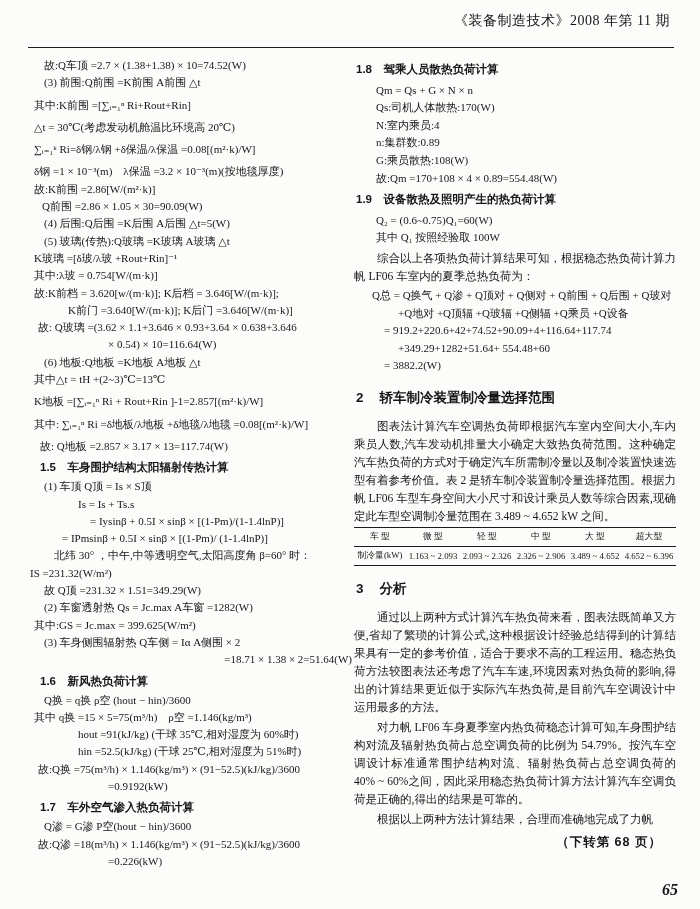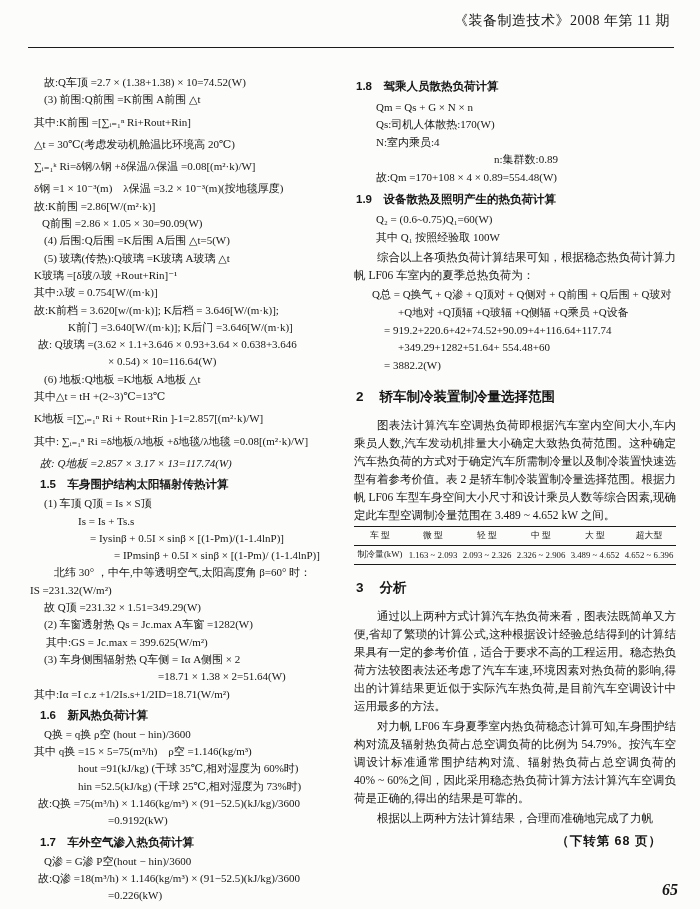--- a/index.html
+++ b/index.html
@@ -15,21 +15,21 @@
   }
   .journal-header{
     position:absolute;top:12px;right:30px;
     font-size:14px;letter-spacing:.5px;
     font-family:"Liberation Serif","DejaVu Serif",serif;
   }
   .header-rule{
     position:absolute;top:47px;left:28px;width:646px;
     border-top:1.6px solid #1b1b1b;height:0;
   }
-  .col{position:absolute;top:74px;}
+  .col{position:absolute;top:57px;}
   .col-left{left:30px;width:322px;}
   .col-right{left:354px;width:322px;}
   .line{
     font-size:11px;line-height:17.3px;
     white-space:nowrap;overflow:hidden;
   }
   .col-right .line{line-height:17.6px;}
   .h{
     font-family:"Liberation Sans","DejaVu Sans",sans-serif;
     font-weight:bold;font-size:11.5px;line-height:16px;
@@ -98,56 +98,56 @@
         <div class="line" style="margin-left: 4px;">K玻璃 =[δ玻/λ玻 +Rout+Rin]⁻¹</div>
         <div class="line" style="margin-left: 4px;">其中:λ玻 = 0.754[W/(m·k)]</div>
         <div class="line" style="margin-left: 4px;">故:K前档 = 3.620[w/(m·k)]; K后档 = 3.646[W/(m·k)];</div>
         <div class="line" style="margin-left: 38px;">K前门 =3.640[W/(m·k)]; K后门 =3.646[W/(m·k)]</div>
         <div class="line" style="margin-left: 8px;">故: Q玻璃 =(3.62 × 1.1+3.646 × 0.93+3.64 × 0.638+3.646</div>
         <div class="line" style="margin-left: 78px;">× 0.54) × 10=116.64(W)</div>
         <div class="line" style="margin-left: 14px;">(6) 地板:Q地板 =K地板 A地板 △t</div>
         <div class="line" style="margin-left: 4px;">其中△t = tH +(2~3)℃=13℃</div>
         <div class="line sum" style="margin-left: 4px;">K地板 =[∑ᵢ₌₁ⁿ Ri + Rout+Rin ]-1=2.857[(m²·k)/W]</div>
         <div class="line sum" style="margin-left: 4px;">其中: ∑ᵢ₌₁ⁿ Ri =δ地板/λ地板 +δ地毯/λ地毯 =0.08[(m²·k)/W]</div>
-        <div class="line" style="margin-left: 10px; font-style: italic;">故: Q地板 =2.857 × 3.17 × 13=117.74(W)</div>
+        <div class="line" style="margin-left: 10px;">故: Q地板 =2.857 × 3.17 × 13=117.74(W)</div>
         <div class="line h" style="margin-left: 10px;">1.5　车身围护结构太阳辐射传热计算</div>
         <div class="line" style="margin-left: 14px;">(1) 车顶 Q顶 = Is × S顶</div>
         <div class="line" style="margin-left: 48px;">Is = Is + Ts.s</div>
         <div class="line" style="margin-left: 60px;">= Iysinβ + 0.5I × sinβ × [(1-Pm)/(1-1.4lnP)]</div>
-        <div class="line" style="margin-left: 84px;">= IPmsinβ + 0.5I × sinβ × [(1-Pm)/ (1-1.4lnP)]</div>
+        <div class="line" style="margin-left: 32px;">= IPmsinβ + 0.5I × sinβ × [(1-Pm)/ (1-1.4lnP)]</div>
         <div class="line" style="margin-left: 24px;">北纬 30° ，中午,中等透明空气,太阳高度角 β=60° 时：</div>
         <div class="line" style="margin-left: 0px;">IS =231.32(W/m²)</div>
         <div class="line" style="margin-left: 14px;">故 Q顶 =231.32 × 1.51=349.29(W)</div>
         <div class="line" style="margin-left: 14px;">(2) 车窗透射热 Qs = Jc.max A车窗 =1282(W)</div>
-        <div class="line" style="margin-left: 16px;">其中:GS = Jc.max = 399.625(W/m²)</div>
+        <div class="line" style="margin-left: 4px;">其中:GS = Jc.max = 399.625(W/m²)</div>
         <div class="line" style="margin-left: 14px;">(3) 车身侧围辐射热 Q车侧 = Iα A侧围 × 2</div>
-        <div class="line" style="margin-left: 128px;">=18.71 × 1.38 × 2=51.64(W)</div>
-        <div class="line" style="margin-left: 4px;">其中:Iα =I c.z +1/2Is.s+1/2ID=18.71(W/m²)</div>
+        <div class="line" style="margin-left: 128px; text-align: right;">=18.71 × 1.38 × 2=51.64(W)</div>
         <div class="line h" style="margin-left: 10px;">1.6　新风热负荷计算</div>
         <div class="line" style="margin-left: 14px;">Q换 = q换 ρ空 (hout − hin)/3600</div>
         <div class="line" style="margin-left: 4px;">其中 q换 =15 × 5=75(m³/h)　ρ空 =1.146(kg/m³)</div>
         <div class="line" style="margin-left: 48px;">hout =91(kJ/kg) (干球 35℃,相对湿度为 60%时)</div>
-        <div class="line" style="margin-left: 48px;">hin =52.5(kJ/kg) (干球 25℃,相对湿度为 73%时)</div>
+        <div class="line" style="margin-left: 48px;">hin =52.5(kJ/kg) (干球 25℃,相对湿度为 51%时)</div>
         <div class="line" style="margin-left: 8px;">故:Q换 =75(m³/h) × 1.146(kg/m³) × (91−52.5)(kJ/kg)/3600</div>
         <div class="line" style="margin-left: 78px;">=0.9192(kW)</div>
         <div class="line h" style="margin-left: 10px;">1.7　车外空气渗入热负荷计算</div>
         <div class="line" style="margin-left: 14px;">Q渗 = G渗 P空(hout − hin)/3600</div>
         <div class="line" style="margin-left: 8px;">故:Q渗 =18(m³/h) × 1.146(kg/m³) × (91−52.5)(kJ/kg)/3600</div>
         <div class="line" style="margin-left: 78px;">=0.226(kW)</div>
       </div>
   </div>
 
   <div class="col col-right">
     <div>
 
     <div class="line h" style="margin-left: 2px;">1.8　驾乘人员散热负荷计算</div>
         <div class="line" style="margin-left: 22px;">Qm = Qs + G × N × n</div>
         <div class="line" style="margin-left: 22px;">Qs:司机人体散热:170(W)</div>
         <div class="line" style="margin-left: 22px;">N:室内乘员:4</div>
-        <div class="line" style="margin-left: 22px; text-align: center;">n:集群数:0.89</div>
+        <div class="line" style="margin-left: 22px;">n:集群数:0.89</div>
+        <div class="line" style="margin-left: 22px;">G:乘员散热:108(W)</div>
         <div class="line" style="margin-left: 22px;">故:Qm =170+108 × 4 × 0.89=554.48(W)</div>
         <div class="line h" style="margin-left: 2px;">1.9　设备散热及照明产生的热负荷计算</div>
         <div class="line" style="margin-left: 22px;">Q₂ = (0.6~0.75)Q₁=60(W)</div>
         <div class="line" style="margin-left: 22px;">其中 Q₁ 按照经验取 100W</div>
       </div>
 
     <p class="para">综合以上各项热负荷计算结果可知，根据稳态热负荷计算力帆 LF06 车室内的夏季总热负荷为：</p>
 
     <div>
 

